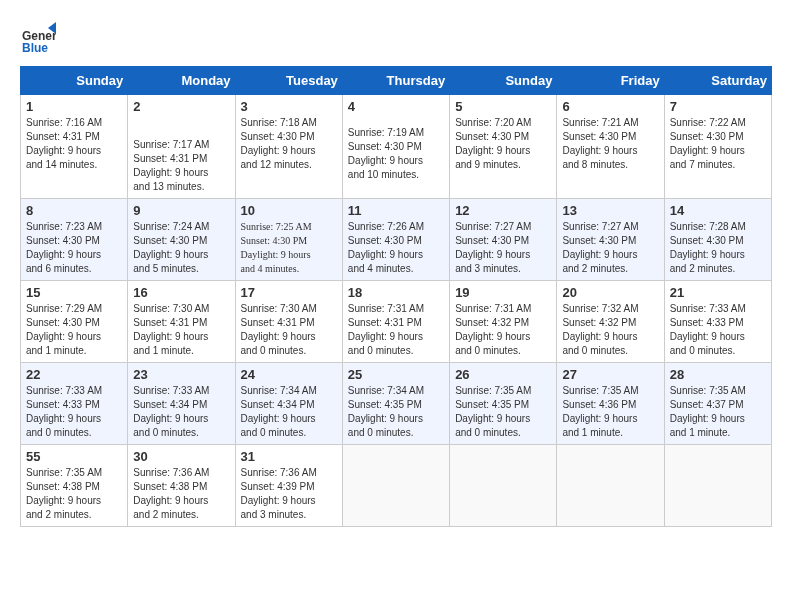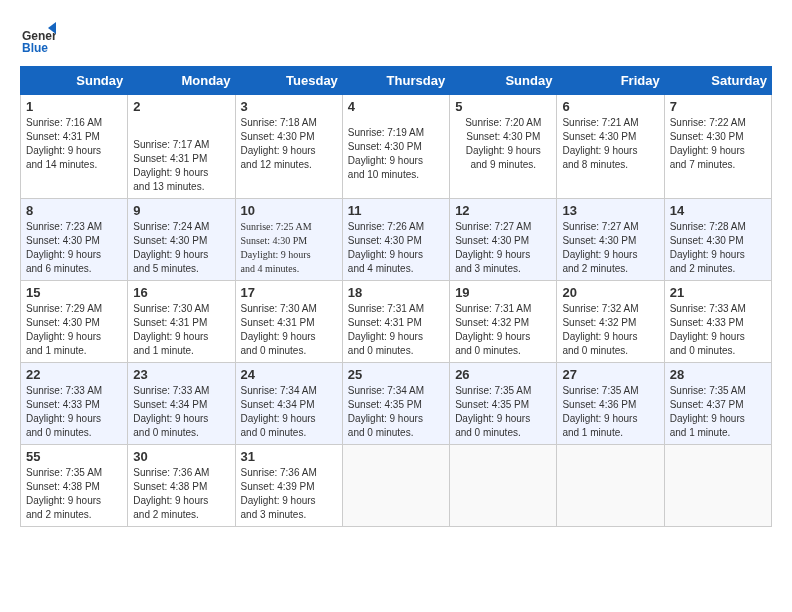--- a/index.html
+++ b/index.html
@@ -140,21 +140,21 @@
         </td>
         <td>
           <span class="day-num">4</span>
           <div class="day-info" style="white-space: pre-line; margin-top: 12px;">Sunrise: 7:19 AM
 Sunset: 4:30 PM
 Daylight: 9 hours
 and 10 minutes.</div>
         </td>
         <td>
           <span class="day-num">5</span>
-          <div class="day-info" style="white-space: pre-line; text-align: center;">Sunrise: 7:20 AM
+          <div class="day-info" style="white-space: pre-line;">Sunrise: 7:20 AM
 Sunset: 4:30 PM
 Daylight: 9 hours
 and 9 minutes.</div>
         </td>
         <td>
           <span class="day-num">6</span>
           <div class="day-info" style="white-space: pre-line;">Sunrise: 7:21 AM
 Sunset: 4:30 PM
 Daylight: 9 hours
 and 8 minutes.</div>

